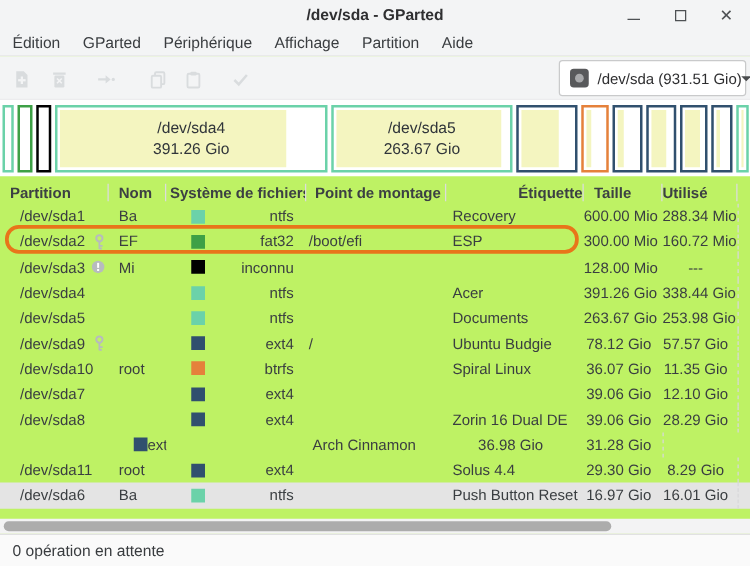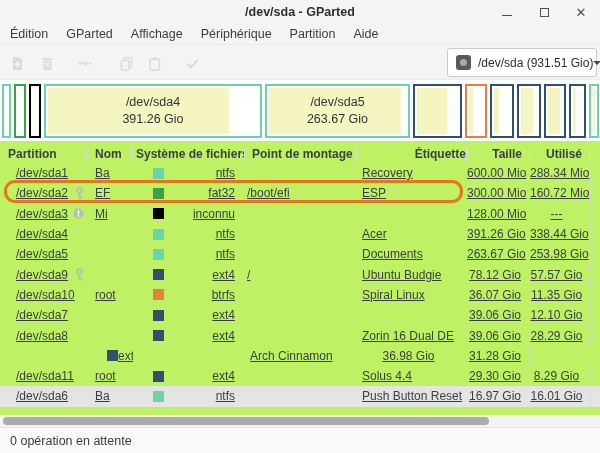--- a/index.html
+++ b/index.html
@@ -46,22 +46,22 @@
   .tablewrap { position:absolute; top:141px; left:0; width:600px; }
   .grid-row { display:grid; grid-template-columns:87px 46px 112px 112px 110px 63px 60px 10px; }
   .thead { height:18px; margin-top:4px; align-items:center; }
   .thead > div { font-size:12px; font-weight:bold; color:#3c4043; border-right:1px solid #dcdcdd; height:14px; line-height:14px; white-space:nowrap; overflow:hidden; }
   .thead > div:last-child { border-right:none; }
   .h-part { padding-left:8px; }
   .h-nom { padding-left:8px; }
   .h-fs { padding-left:3px; }
   .h-mount { padding-left:7px; }
   .h-label { padding-left:5px;text-align:right; }
-  .h-size, .h-used { text-align:right; padding-right:7px; }
-  .tbody { position:relative;text-decoration:underline; }
+  .h-size, .h-used { text-align:right; padding-right:24px; }
+  .tbody { position:relative; }
   .trow { height:20.3px; align-items:center; font-size:12px; color:#3a3e41; }
   .trow.selected { background:#e4e4e4; }
   .trow > div { white-space:nowrap; overflow:hidden; }
   .c-part { padding-left:16px; display:flex; align-items:center; }
   .c-part .picon { margin-left:auto; margin-right:3px; display:inline-flex; align-items:center; }
   .c-nom { padding-left:8px; }
   .c-fs { display:flex; align-items:center; }
   .fs-square { width:11px; height:11px; margin-left:20px; flex:0 0 auto; }
   .fs-name { margin-left:auto; padding-right:10px; }
   .c-mount { padding-left:2px; }
@@ -98,22 +98,22 @@
         </div>
       <div class="win-btn">
           <span class="glyph-close">✕</span>
         </div>
     </div>
   </div>
 
   <div class="menubar">
       <span class="menu-item">Édition</span>
       <span class="menu-item">GParted</span>
+      <span class="menu-item">Périphérique</span>
       <span class="menu-item">Affichage</span>
-      <span class="menu-item">Périphérique</span>
       <span class="menu-item">Partition</span>
       <span class="menu-item">Aide</span>
     </div>
 
   <div class="toolbar">
     <div class="tool-btn" style="left:5px">
       <svg width="17" height="17" viewBox="0 0 17 17">
           <path d="M4 2h6l3 3v10H4z" fill="#d9dcde"></path>
           <rect x="7.6" y="6.2" width="1.8" height="6" fill="#f3f4f5"></rect>
           <rect x="5.5" y="8.3" width="6" height="1.8" fill="#f3f4f5"></rect>

